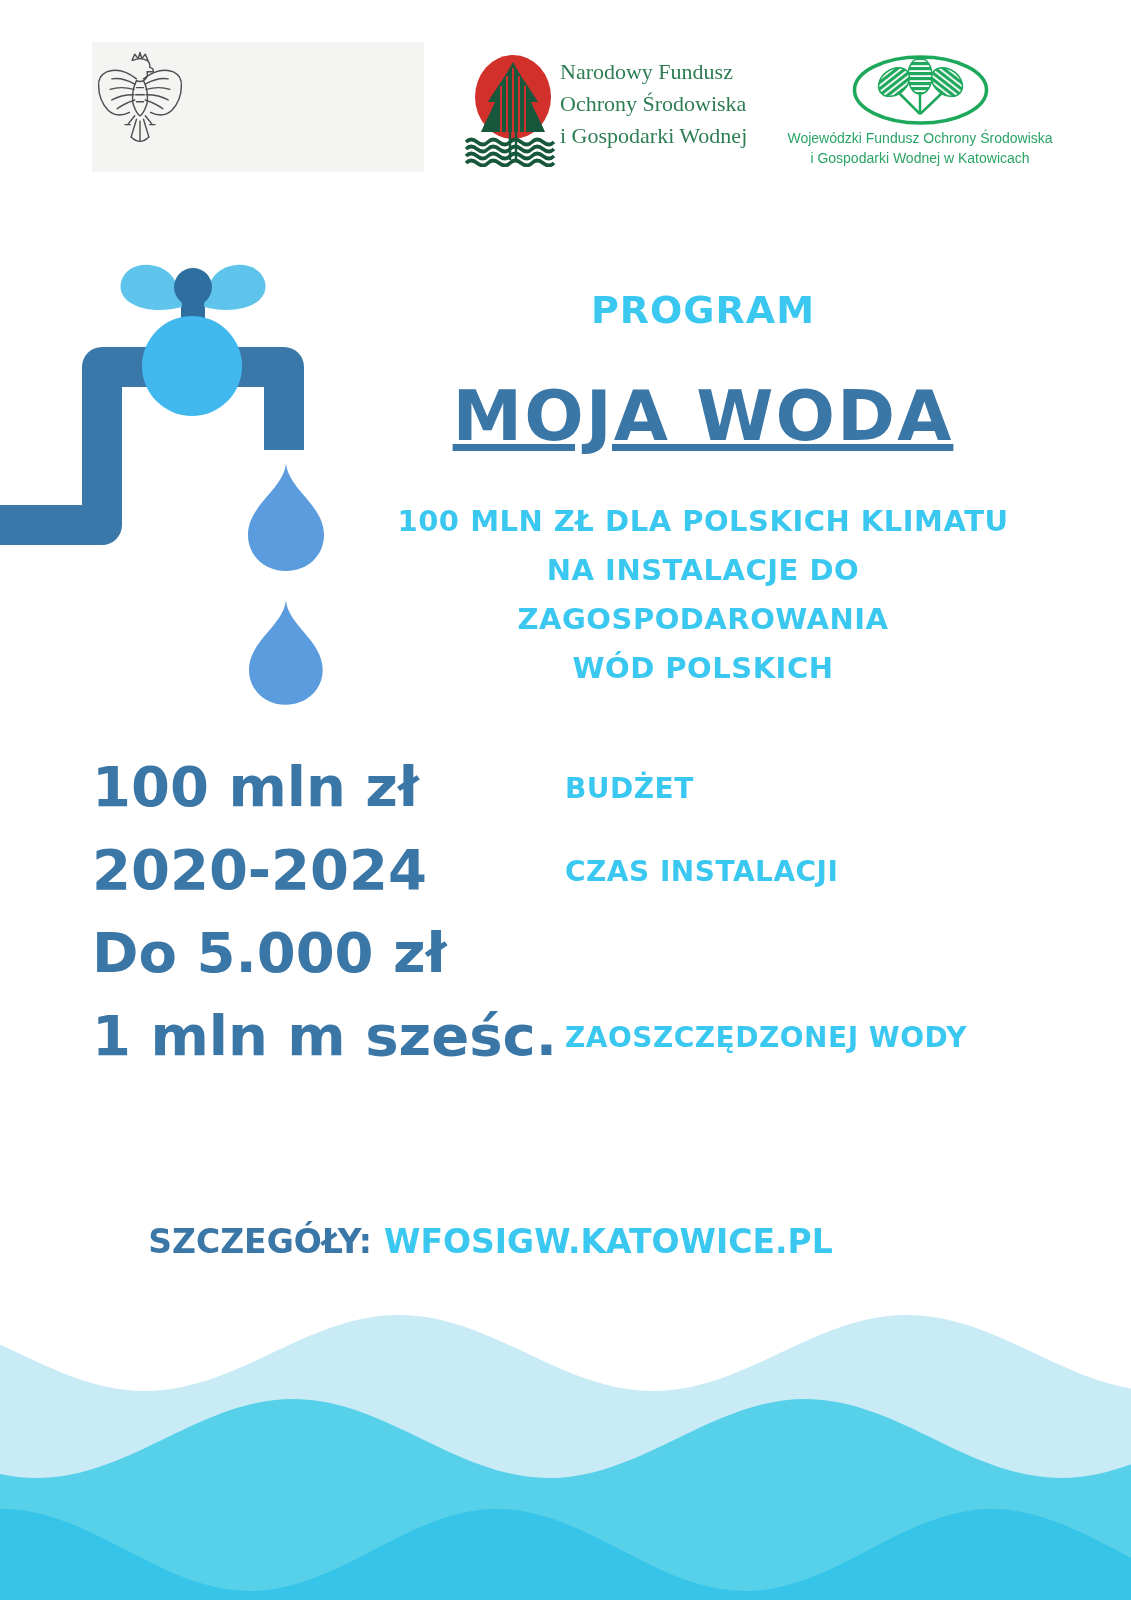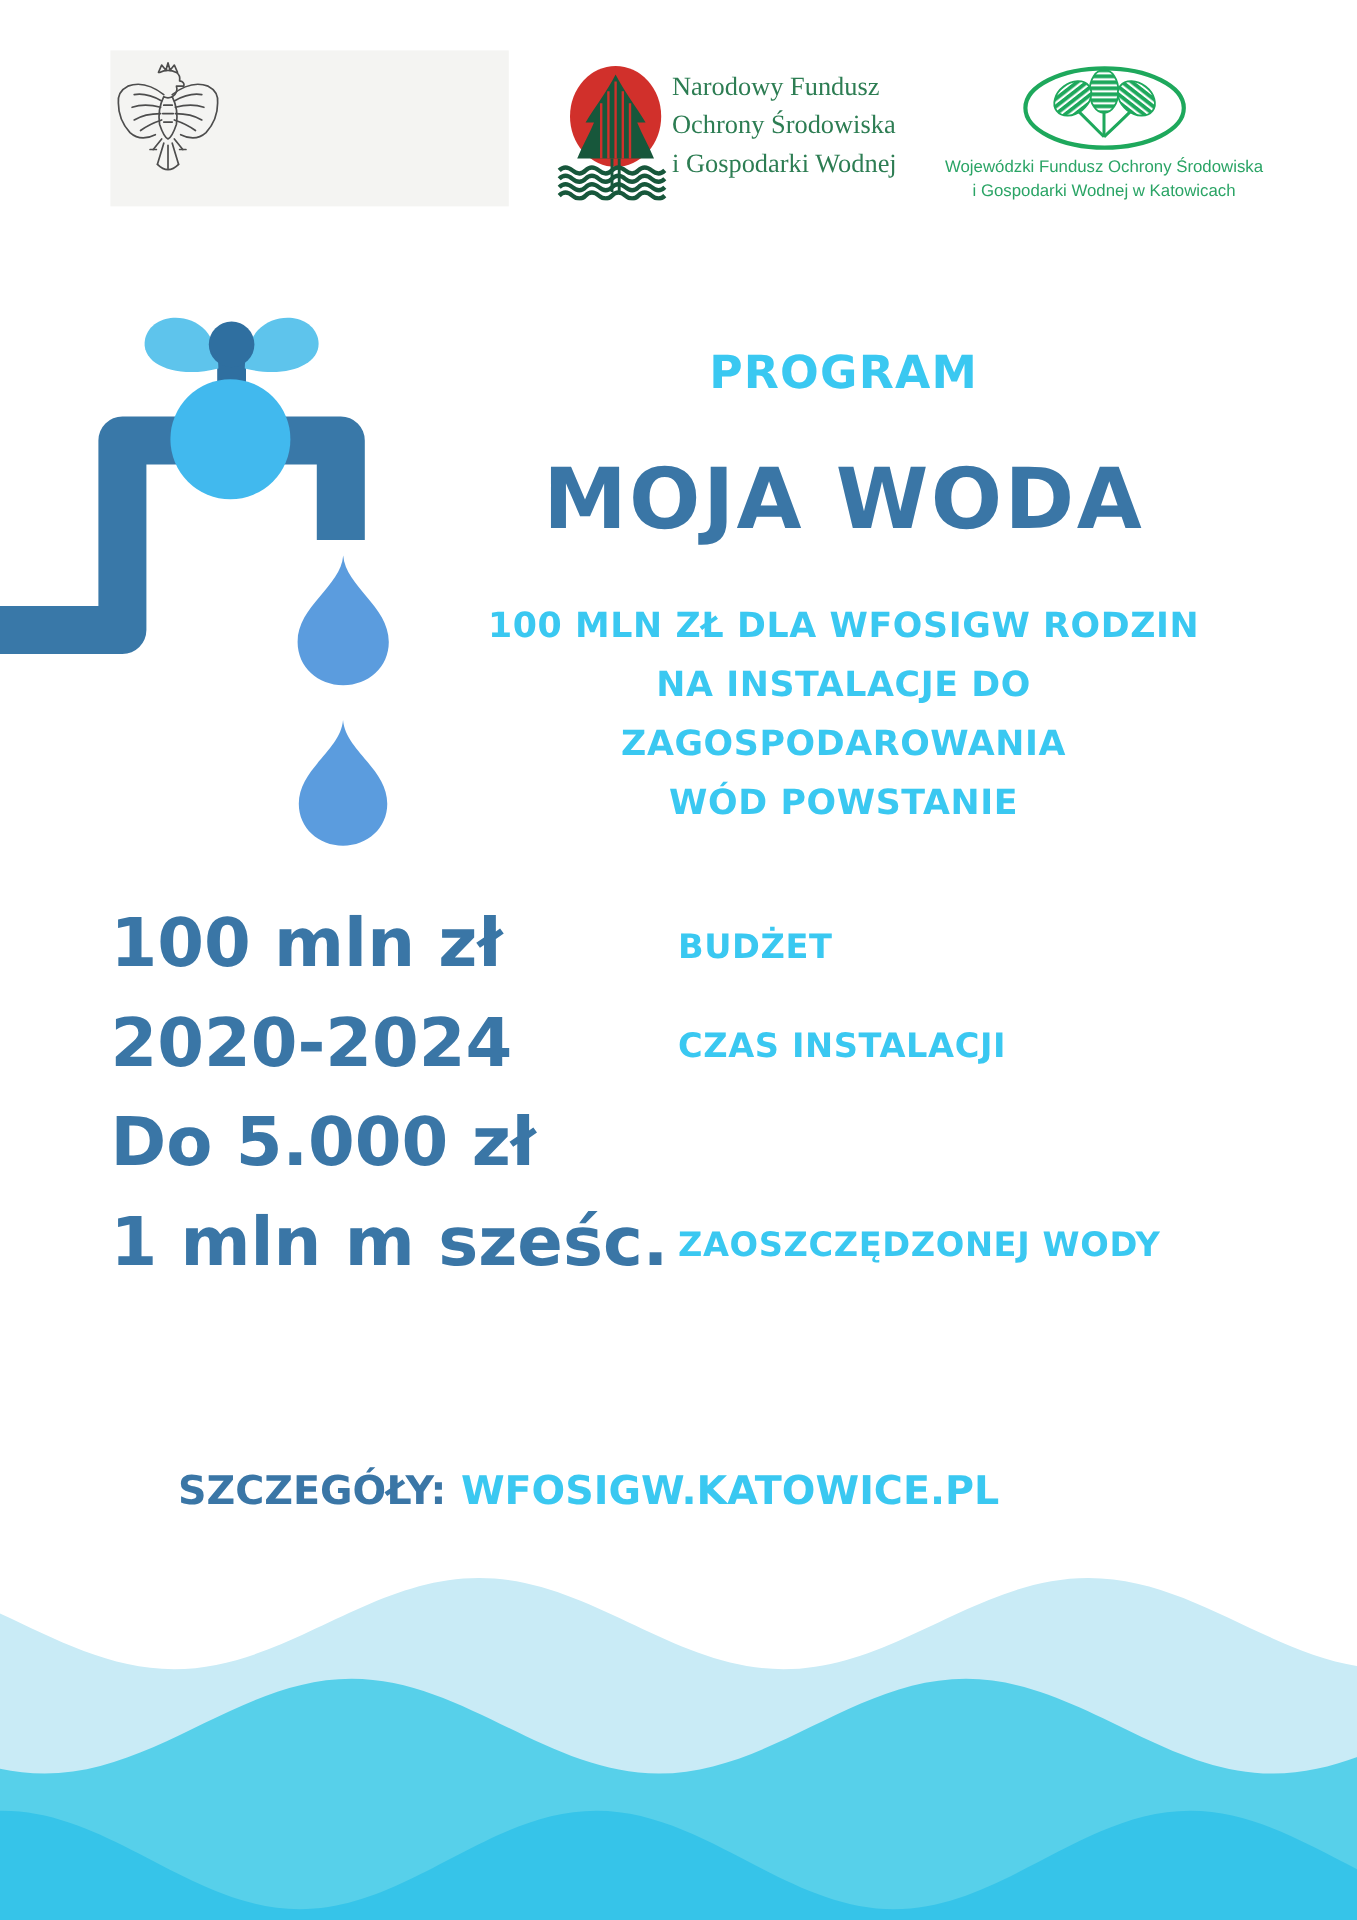--- a/index.html
+++ b/index.html
@@ -37,21 +37,21 @@
   .pipe{stroke:var(--pipe,#3978a8); stroke-width:40; fill:none; stroke-linejoin:round; stroke-linecap:butt;}
   .tap-circle{fill:var(--tap,#41b9ee);}
   .knob{fill:var(--knob,#2f6fa0);}
   .petal{fill:var(--petal,#5ec4ec);}
   .drop{fill:var(--drop,#5b9cde);}
   
   .title-block{position:absolute; left:380px; width:646px; text-align:center;}
   .kicker{top:291px; font-size:38px; line-height:38px; font-weight:bold;
     color:var(--cyan,#3ac8f1); letter-spacing:1px;}
   .main-title{top:381px; font-size:70px; line-height:70px; font-weight:bold;
-    color:var(--steel,#3a76a6); letter-spacing:2px; white-space:nowrap;}
+    color:var(--steel,#3a76a6); letter-spacing:2px; white-space:nowrap;text-decoration:underline;}
   .subtitle{top:497px; font-size:29px; line-height:49px; font-weight:bold;
     color:var(--cyan,#3ac8f1); letter-spacing:0.5px;}
   
   .stats{position:absolute; left:92px; top:745px; width:960px;}
   .stat-row{display:flex; align-items:center; height:83px;}
   .stat-value{width:473px; font-size:56px; line-height:56px; font-weight:bold;
     color:var(--steel,#3a76a6); white-space:nowrap;}
   .stat-label{flex:1; margin-top:4px; font-size:28px; line-height:28px; font-weight:bold;
     color:var(--cyan,#3ac8f1); letter-spacing:0.5px; white-space:nowrap;}
   
@@ -155,23 +155,23 @@
       <path class="drop" transform="translate(248,213)" d="M38,0 C40,26 76,42 76,72 C76,93 59,108 38,108 C17,108 0,93 0,72 C0,42 36,26 38,0 Z"></path>
     </g>
     <g>
       <path class="drop" transform="translate(249,350) scale(0.97)" d="M38,0 C40,26 76,42 76,72 C76,93 59,108 38,108 C17,108 0,93 0,72 C0,42 36,26 38,0 Z"></path>
     </g>
   </svg>
 
   <div class="title-block kicker">PROGRAM</div>
   <div class="title-block main-title">MOJA WODA</div>
   <div class="title-block subtitle">
-    <div>100 MLN ZŁ DLA WFOSIGW RODZIN</div>
+    <div>100 MLN ZŁ DLA POLSKICH KLIMATU</div>
     <div>NA INSTALACJE DO ZAGOSPODAROWANIA</div>
-    <div>WÓD POWSTANIE</div>
+    <div>WÓD POLSKICH</div>
   </div>
 
   <div class="stats">
     <div class="stat-row">
       <div class="stat-value">100 mln zł</div>
       <div class="stat-label">BUDŻET</div>
     </div>
     <div class="stat-row">
       <div class="stat-value">2020-2024</div>
       <div class="stat-label">CZAS INSTALACJI</div>

